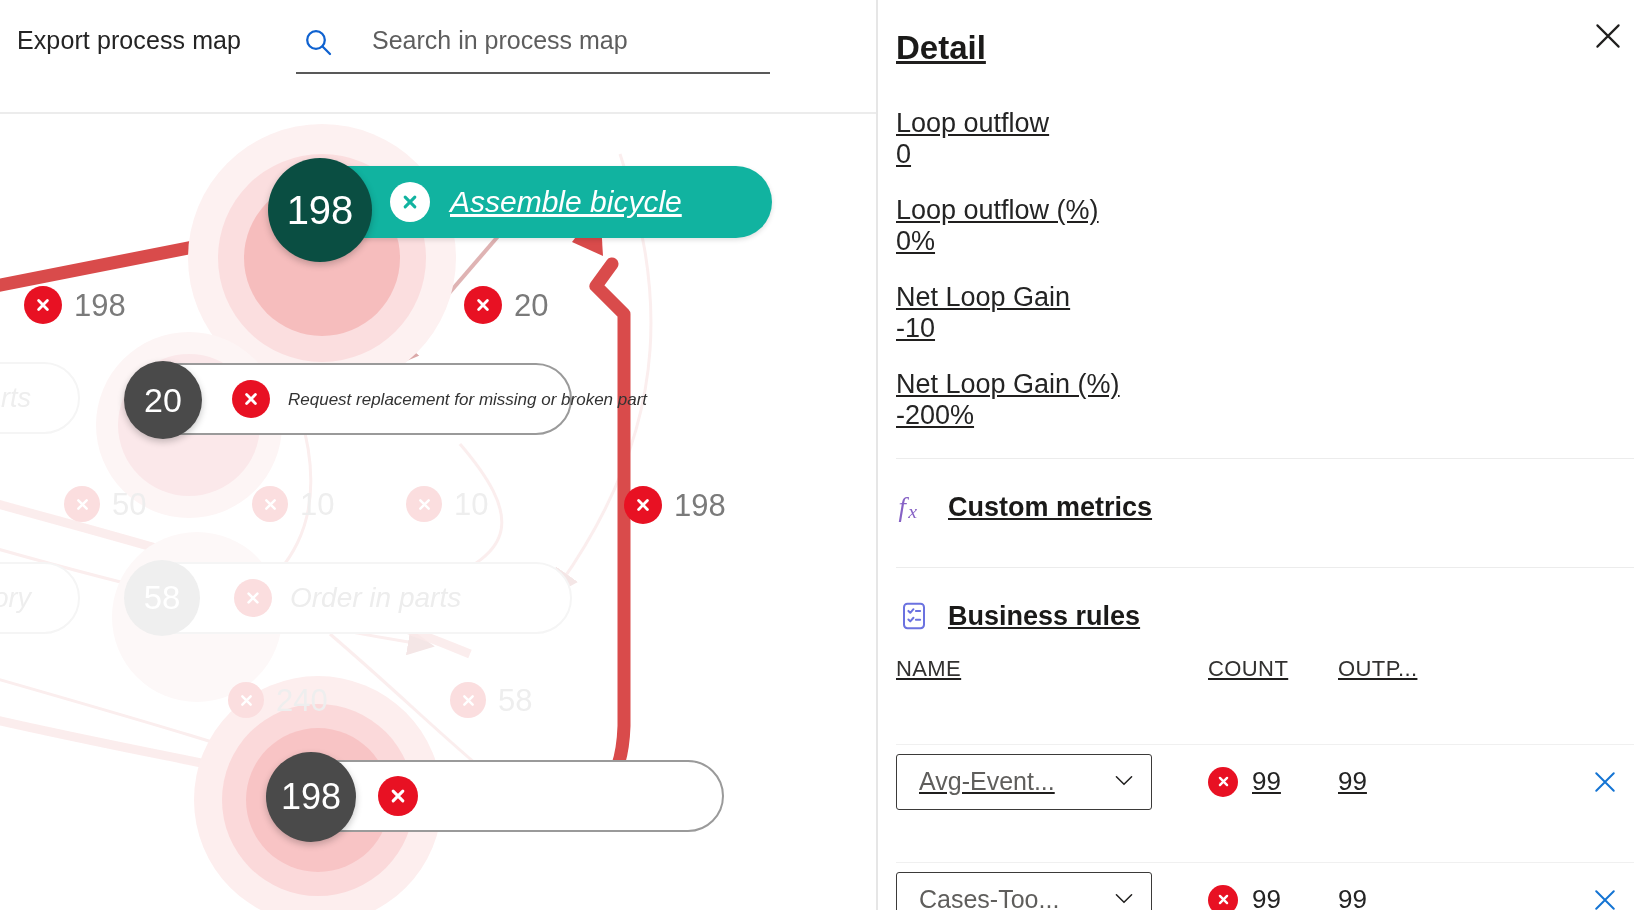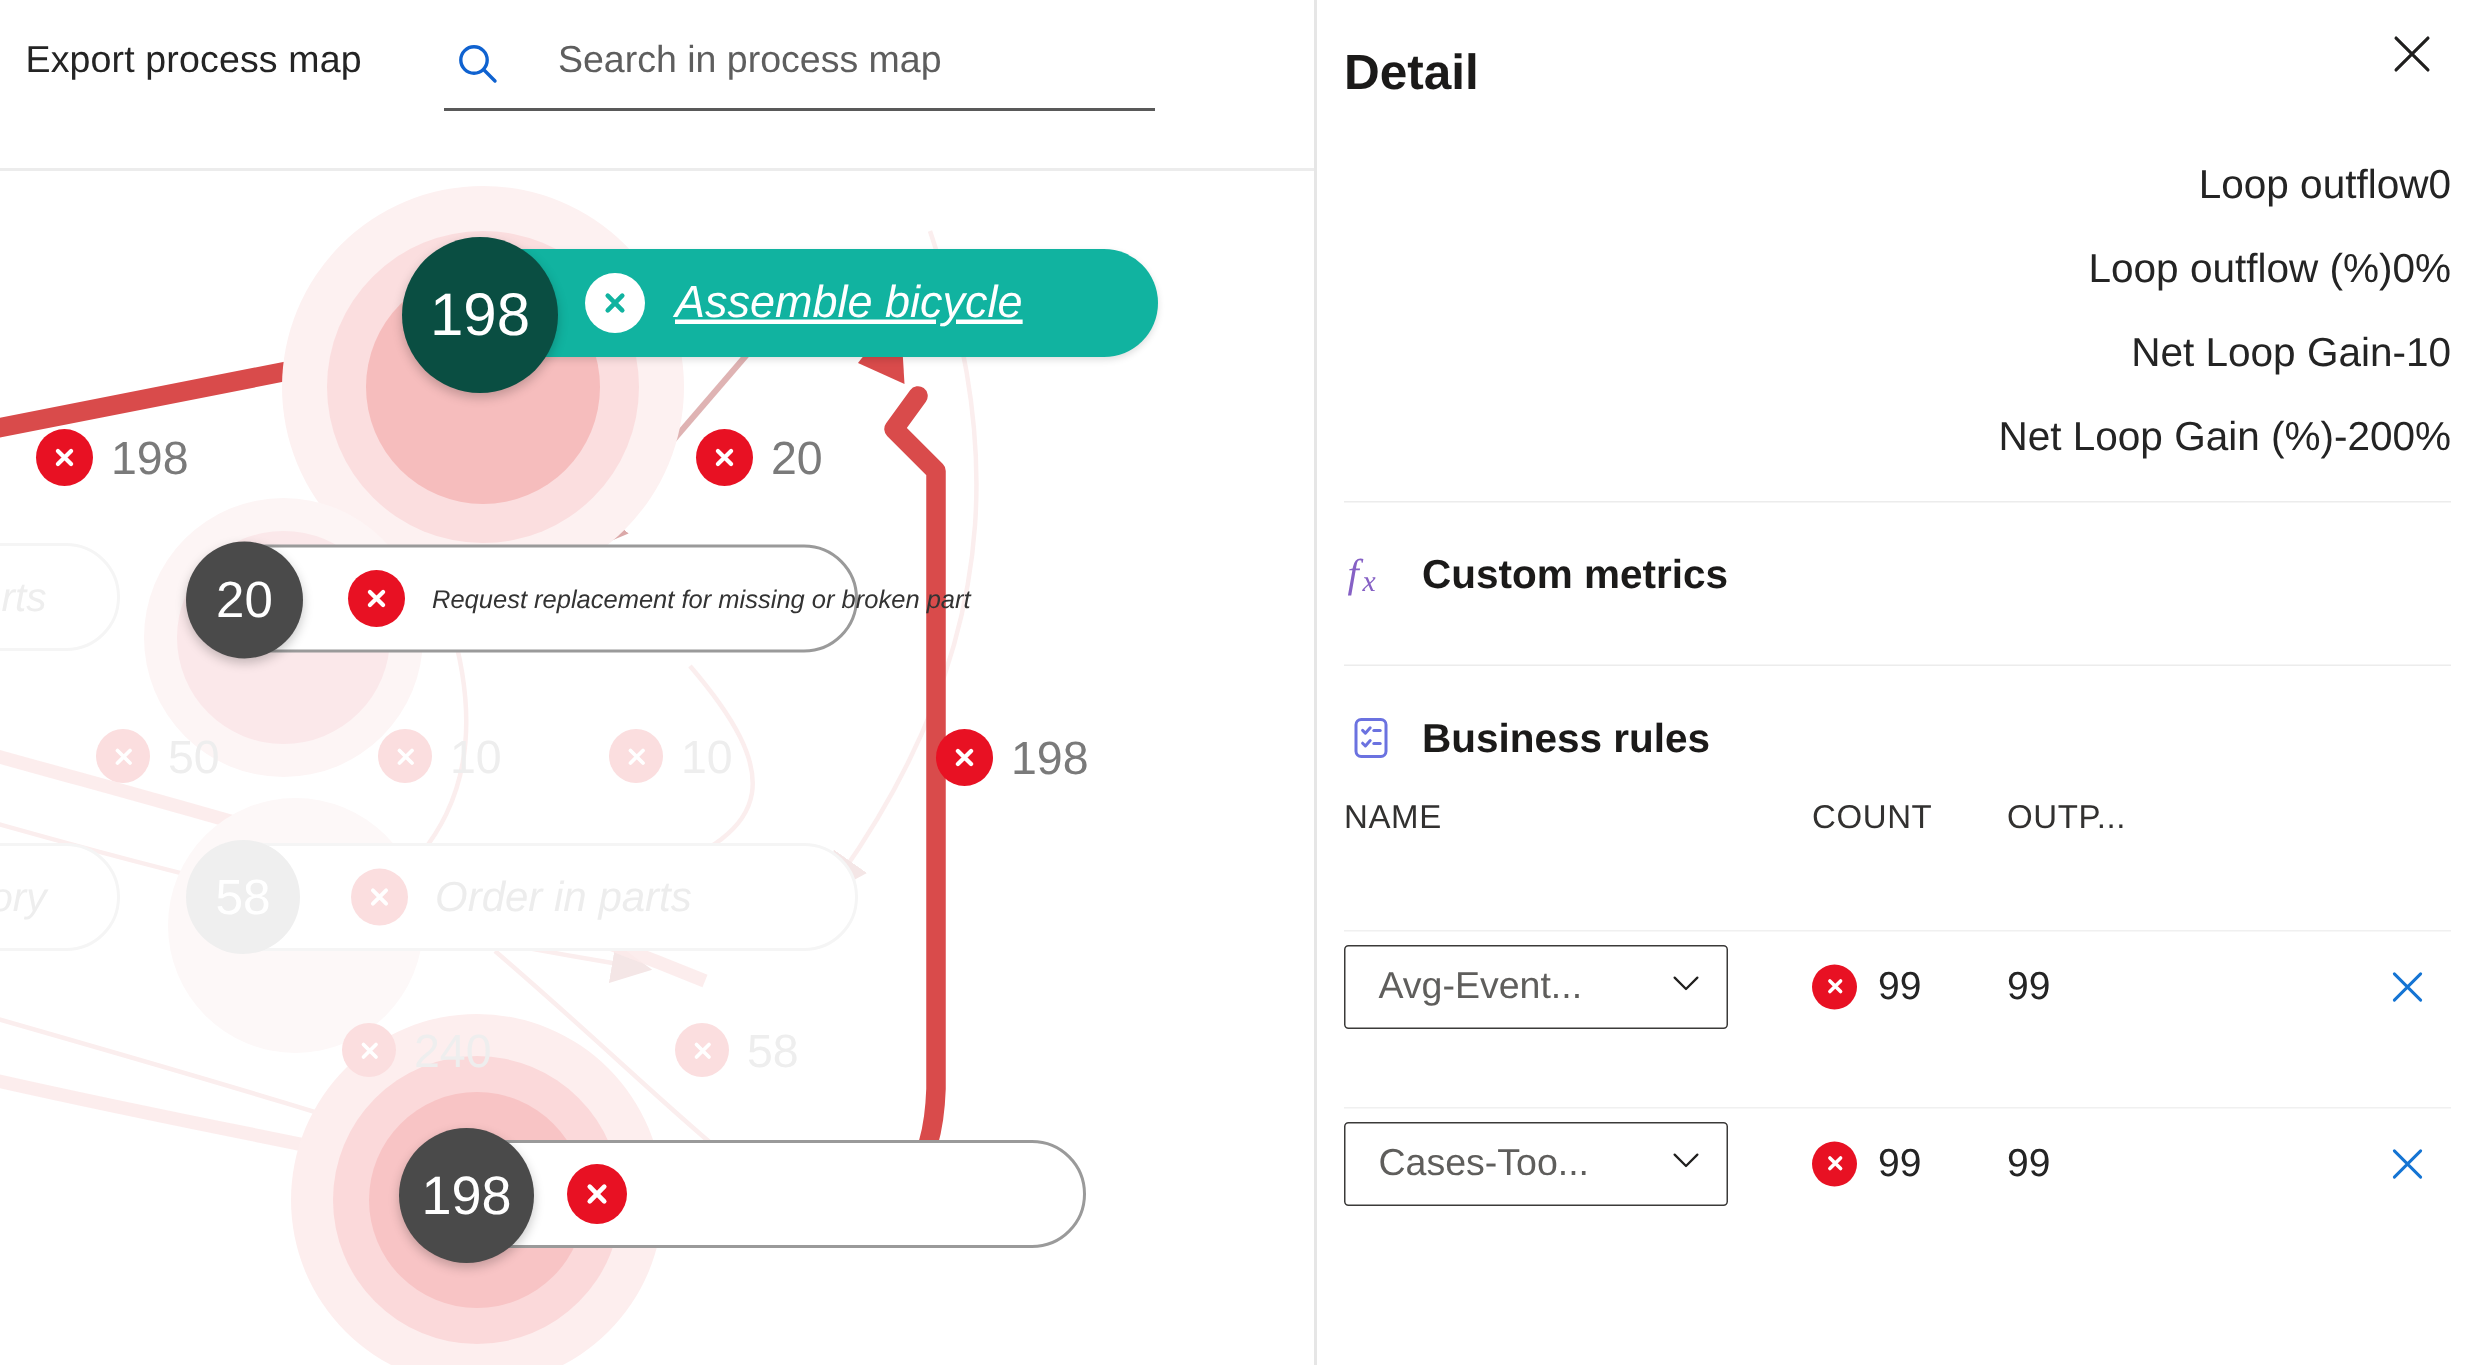--- a/index.html
+++ b/index.html
@@ -116,40 +116,42 @@
     line-height: 1;
   }
   .edge-label.faded { color: #eeeeee; }
 
   
   #detail-pane {
     position: absolute; left: 878px; top: 0;
     width: 774px; height: 910px;
     background: #fff;
     overflow: hidden;
+    text-decoration: underline;
   }
   #detail-head {
     position: relative;
     height: 96px;
     display: flex; align-items: center;
     padding: 0 18px 0 18px;
   }
   #detail-title { font-size: 33px; font-weight: 700; color: #1b1a19; }
   #detail-close {
     position: absolute; right: 22px; top: 14px;
     width: 44px; height: 44px;
     display: flex; align-items: center; justify-content: center;
     background: none; border: none; cursor: pointer;
   }
 
   .metrics { padding: 0 18px; }
   .metric-row {
-    display: flex; justify-content: flex-end; align-items: baseline;
+    display: flex; justify-content: space-between; align-items: baseline;
     font-size: 27px; color: #242424;
     padding: 12px 0 13px 0;
+    flex-direction: column;
   }
   .metric-val { color: #242424; }
 
   .hr { height: 1px; background: #ececec; margin: 14px 18px 0 18px; }
 
   .section-head {
     display: flex; align-items: center; gap: 16px;
     padding: 30px 18px 0 18px;
   }
   .section-title { font-size: 27px; font-weight: 700; color: #1b1a19; }

